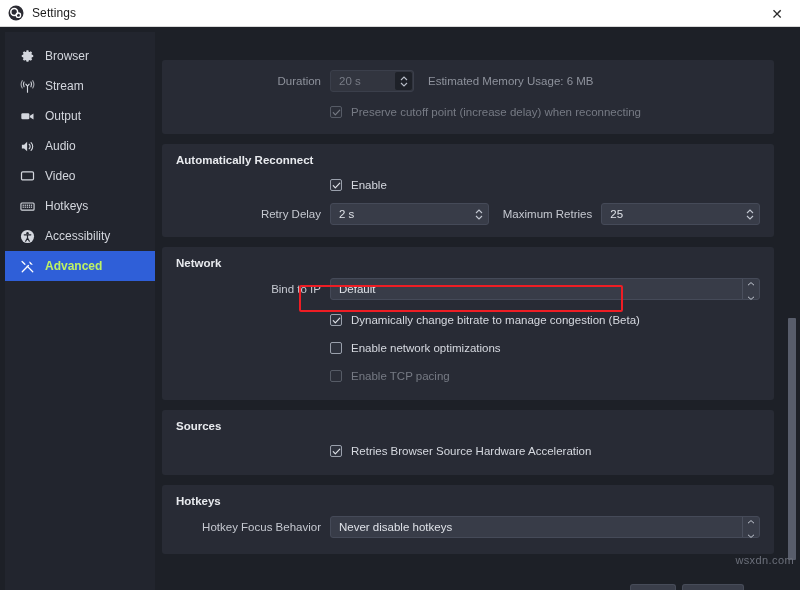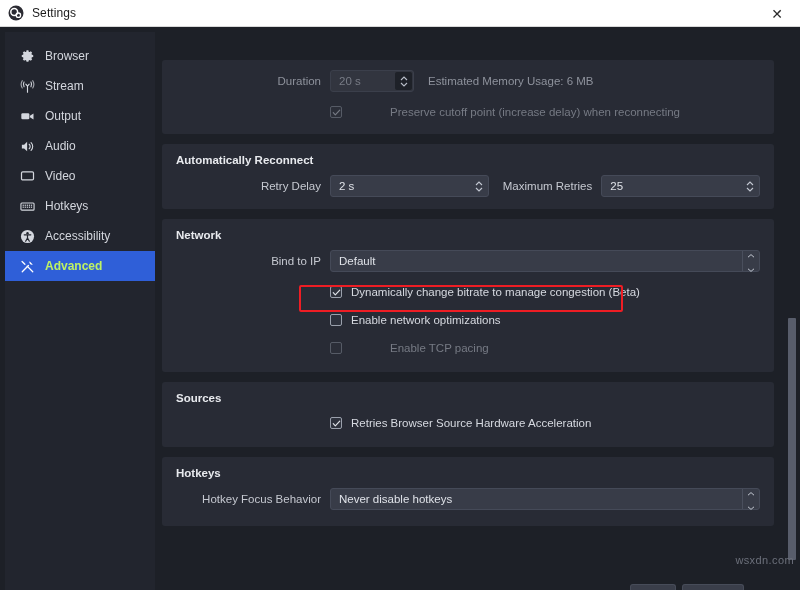--- a/index.html
+++ b/index.html
@@ -205,21 +205,21 @@
     border-radius: 2px;
     background: #2e323d;
     margin-right: 9px;
     flex: 0 0 auto;
     display: flex; align-items: center; justify-content: center;
     cursor: pointer;
   }
   .chk.disabled { border-color: #565b66; background: #2b2e38; }
   .chk svg { display: block; }
   .check-label { font-size: 11.5px; color: #d6d9e0; }
-  .check-label.dim { color: #767a84; margin-left: 39px; }
+  .check-label.dim { color: #767a84; }
 
   .indent { margin-left: 154px; }
 
   
   .redbox {
     position: absolute;
     border: 2px solid #ee1d24;
     border-radius: 2px;
     pointer-events: none;
   }
@@ -410,20 +410,28 @@
               <path d="M1.4 5.2l2.3 2.4L8.6 2.3" fill="none" stroke="#767a84" stroke-width="1.3" stroke-linecap="round" stroke-linejoin="round"></path>
             </svg>
         </span>
         <span class="check-label dim">Preserve cutoff point (increase delay) when reconnecting</span>
       </div>
     </div>
 
     <div class="group">
       <div class="group-title">Automatically Reconnect</div>
 
+      <div class="check-row indent">
+        <span class="chk">
+          <svg width="9" height="9" viewBox="0 0 10 10">
+              <path d="M1.4 5.2l2.3 2.4L8.6 2.3" fill="none" stroke="#dfe2e8" stroke-width="1.3" stroke-linecap="round" stroke-linejoin="round"></path>
+            </svg>
+        </span>
+        <span class="check-label">Enable</span>
+      </div>
 
       <div class="row" style="margin-top:8px;">
         <div class="label lbl-w">Retry Delay</div>
         <div class="field" style="width:160px;">
           <span>2 s</span>
           <span class="spin">
             <span class="chev">
               <svg width="8" height="5" viewBox="0 0 8 5">
                   <path d="M1 4L4 1l3 3" fill="none" stroke="#c3c8d2" stroke-width="1.1"></path>
                 </svg>

